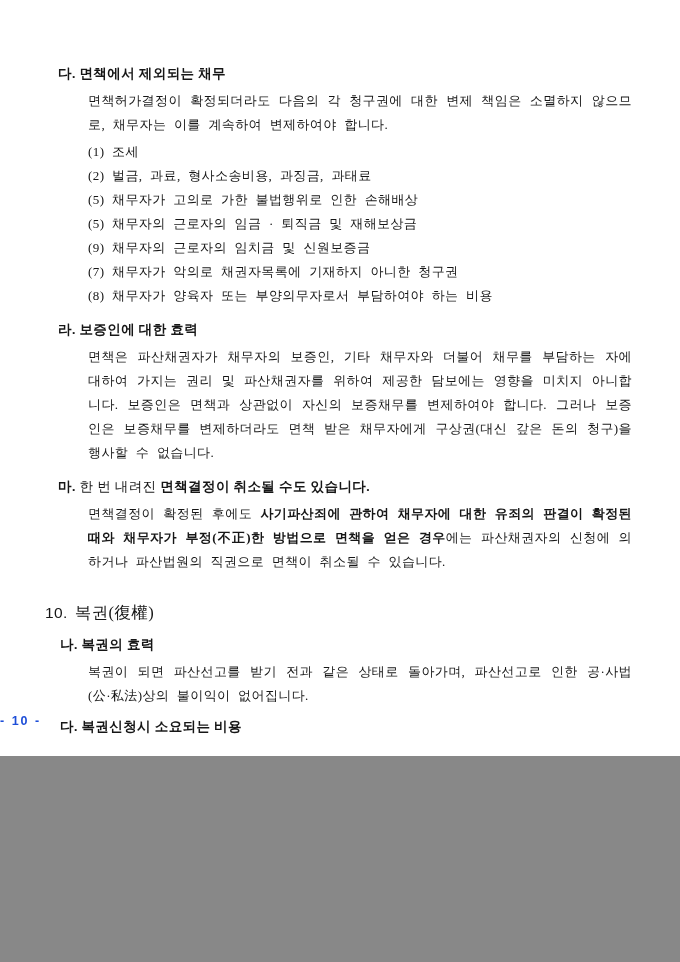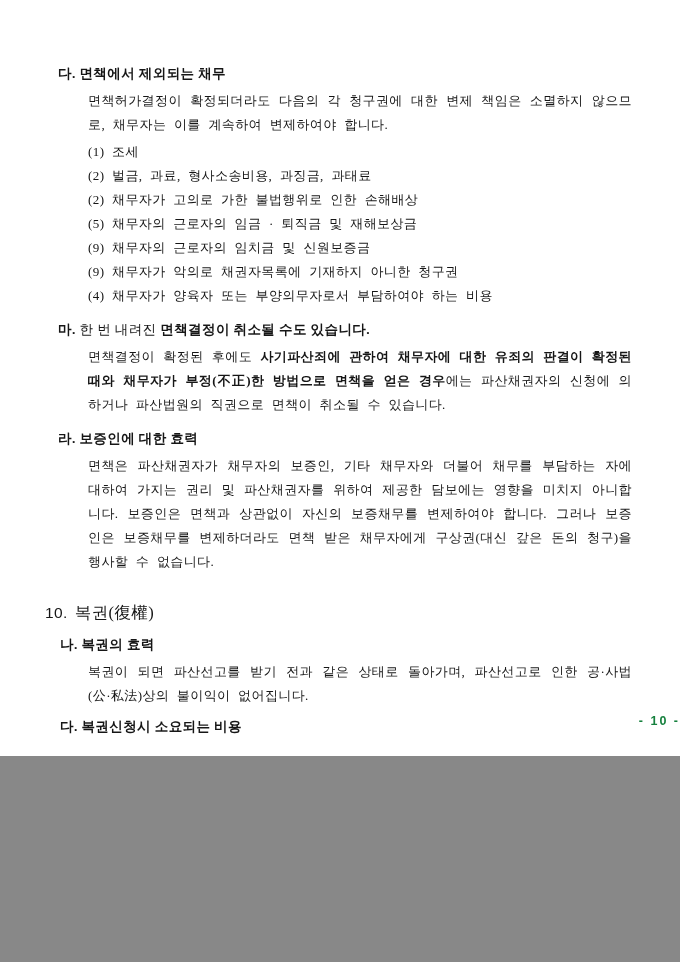--- a/index.html
+++ b/index.html
@@ -56,65 +56,65 @@
     white-space:nowrap;
   }
   .h10 .num { margin-right:7px; font-family:"Liberation Sans","DejaVu Sans",sans-serif; font-size:15.5px; }
   .sub-h {
     margin-top:7px;
     margin-left:2px;
   }
   .footer {
     position:absolute;
     left:0; right:0; bottom:28px;
-    text-align:right;
+    text-align:left;
     font-family:"Liberation Sans","DejaVu Sans",sans-serif;
     font-size:12.5px;
     font-weight:bold;
     letter-spacing:2px;
-    color:#15803d;
+    color:#1d4ed8;
   }
 </style>
 </head>
 <body>
 
 <div class="page">
   <div class="content">
 
     <section>
       <div class="hline first">
         <span>다.</span>
         <span>면책에서 제외되는 채무</span>
       </div>
       <p class="body">면책허가결정이 확정되더라도 다음의 각 청구권에 대한 변제 책임은 소멸하지 않으므로, 채무자는 이를 계속하여 변제하여야 합니다.</p>
       <div class="list">
         <div class="item">(1) 조세</div>
         <div class="item">(2) 벌금, 과료, 형사소송비용, 과징금, 과태료</div>
-        <div class="item">(2) 채무자가 고의로 가한 불법행위로 인한 손해배상</div>
+        <div class="item">(5) 채무자가 고의로 가한 불법행위로 인한 손해배상</div>
         <div class="item">(5) 채무자의 근로자의 임금 · 퇴직금 및 재해보상금</div>
         <div class="item">(9) 채무자의 근로자의 임치금 및 신원보증금</div>
-        <div class="item">(9) 채무자가 악의로 채권자목록에 기재하지 아니한 청구권</div>
-        <div class="item">(4) 채무자가 양육자 또는 부양의무자로서 부담하여야 하는 비용</div>
+        <div class="item">(7) 채무자가 악의로 채권자목록에 기재하지 아니한 청구권</div>
+        <div class="item">(8) 채무자가 양육자 또는 부양의무자로서 부담하여야 하는 비용</div>
       </div>
+    </section>
+
+    <section>
+      <div class="hline">
+        <span>라.</span>
+        <span>보증인에 대한 효력</span>
+      </div>
+      <p class="body">면책은 파산채권자가 채무자의 보증인, 기타 채무자와 더불어 채무를 부담하는 자에 대하여 가지는 권리 및 파산채권자를 위하여 제공한 담보에는 영향을 미치지 아니합니다. 보증인은 면책과 상관없이 자신의 보증채무를 변제하여야 합니다. 그러나 보증인은 보증채무를 변제하더라도 면책 받은 채무자에게 구상권(대신 갚은 돈의 청구)을 행사할 수 없습니다.</p>
     </section>
 
     <section>
       <div class="hline">
         <span>마.</span>
         <span class="normal-seg">한 번 내려진 </span><span class="bold-seg">면책결정이 취소될 수도 있습니다.</span>
       </div>
       <p class="body"><span class="normal-seg">면책결정이 확정된 후에도 </span><span class="bold-seg">사기파산죄에 관하여 채무자에 대한 유죄의 판결이 확정된 때와 채무자가 부정(不正)한 방법으로 면책을 얻은 경우</span><span class="normal-seg">에는 파산채권자의 신청에 의하거나 파산법원의 직권으로 면책이 취소될 수 있습니다.</span></p>
-    </section>
-
-    <section>
-      <div class="hline">
-        <span>라.</span>
-        <span>보증인에 대한 효력</span>
-      </div>
-      <p class="body">면책은 파산채권자가 채무자의 보증인, 기타 채무자와 더불어 채무를 부담하는 자에 대하여 가지는 권리 및 파산채권자를 위하여 제공한 담보에는 영향을 미치지 아니합니다. 보증인은 면책과 상관없이 자신의 보증채무를 변제하여야 합니다. 그러나 보증인은 보증채무를 변제하더라도 면책 받은 채무자에게 구상권(대신 갚은 돈의 청구)을 행사할 수 없습니다.</p>
     </section>
 
     <section>
       <div class="h10">
         <span class="num">10.</span><span>복권(復權)</span>
       </div>
 
 
       <div class="sub">
         <div class="hline sub-h">

